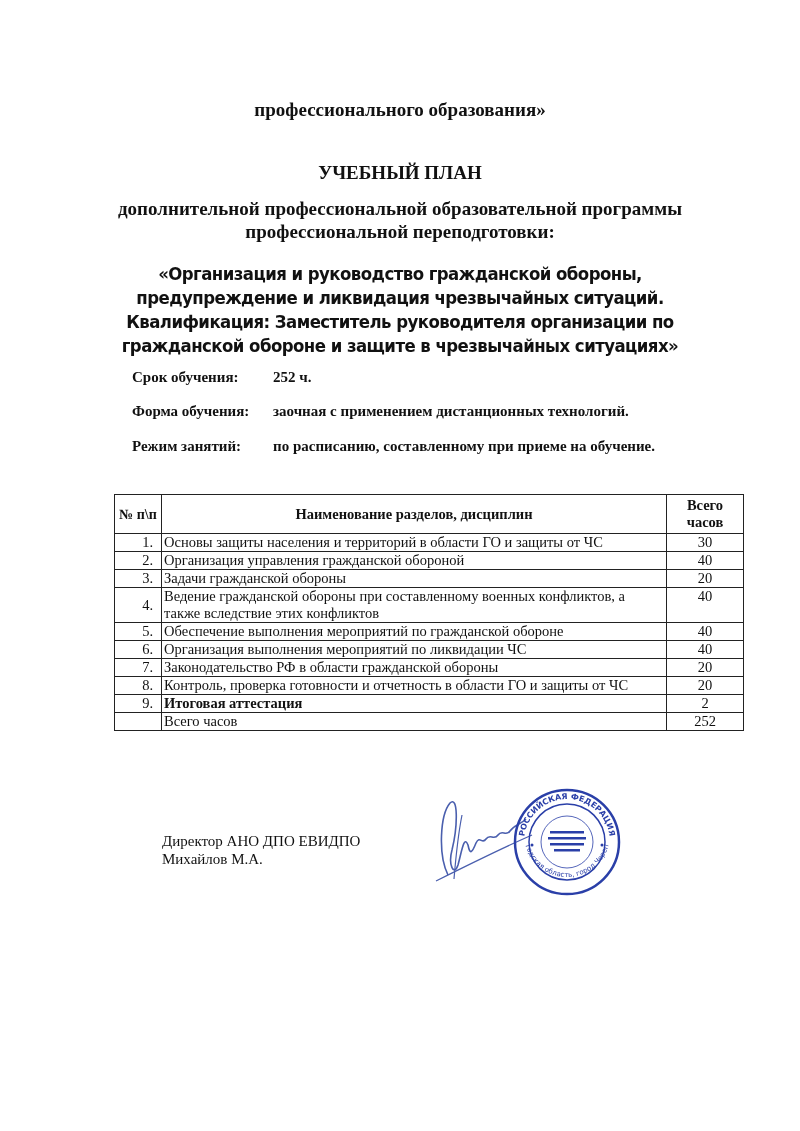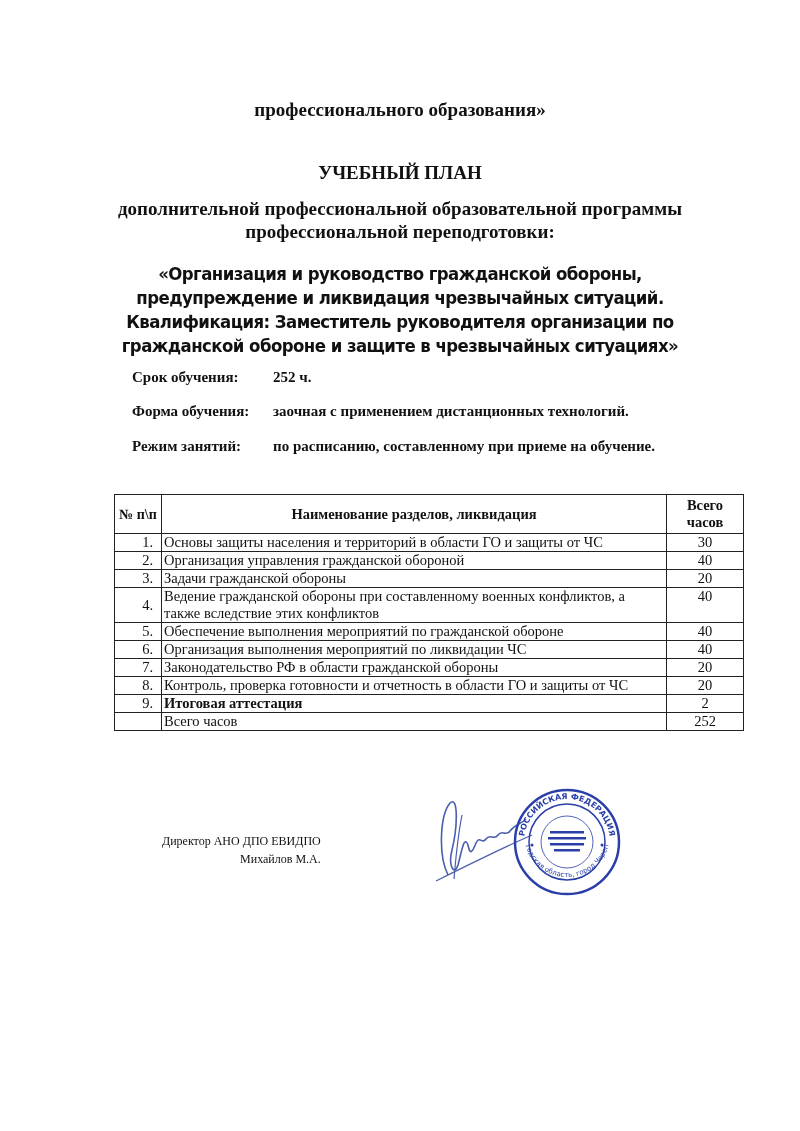--- a/index.html
+++ b/index.html
@@ -22,21 +22,21 @@
 
   table { position: absolute; left: 114px; top: 494px; width: 630px; border-collapse: collapse; font-size: 14.5px; }
   td, th { border: 1.5px solid #222; padding: 0 2px; line-height: 17px; vertical-align: top; }
   th { font-weight: bold; text-align: center; vertical-align: middle; height: 38px; }
   th.num { width: 42px; font-size: 14px; }
   th.hrs { width: 72px; }
   td.num { text-align: right; vertical-align: middle; padding-right: 8px; }
   td.hrs { text-align: center; }
   tr.bold td.name { font-weight: bold; }
 
-  #signature-block { position: absolute; left: 162px; top: 832px; font-size: 12px; line-height: 18px; text-align: right; }
+  #signature-block { position: absolute; left: 162px; top: 832px; font-size: 15px; line-height: 18px; }
   #signature { position: absolute; left: 428px; top: 795px; width: 110px; height: 90px; }
   #stamp { position: absolute; left: 512px; top: 787px; width: 110px; height: 110px; }
 </style>
 </head>
 <body class="serif">
 
 <div class="center" id="org">
   <div>профессионального образования»</div>
 </div>
 
@@ -64,21 +64,21 @@
 </div>
 <div class="info" id="info-mode">
   <span class="lbl">Режим занятий:</span>
   <span class="val">по расписанию, составленному при приеме на обучение.</span>
 </div>
 
 <table>
   <thead>
     <tr>
       <th class="num">№ п\п</th>
-      <th class="name">Наименование разделов, ликвидация</th>
+      <th class="name">Наименование разделов, дисциплин</th>
       <th class="hrs">Всего часов</th>
     </tr>
   </thead>
   <tbody id="tbody">
       <tr>
         <td class="num">1.</td>
         <td class="name">Основы защиты населения и территорий в области ГО и защиты от ЧС</td>
         <td class="hrs">30</td>
       </tr>
       <tr>

